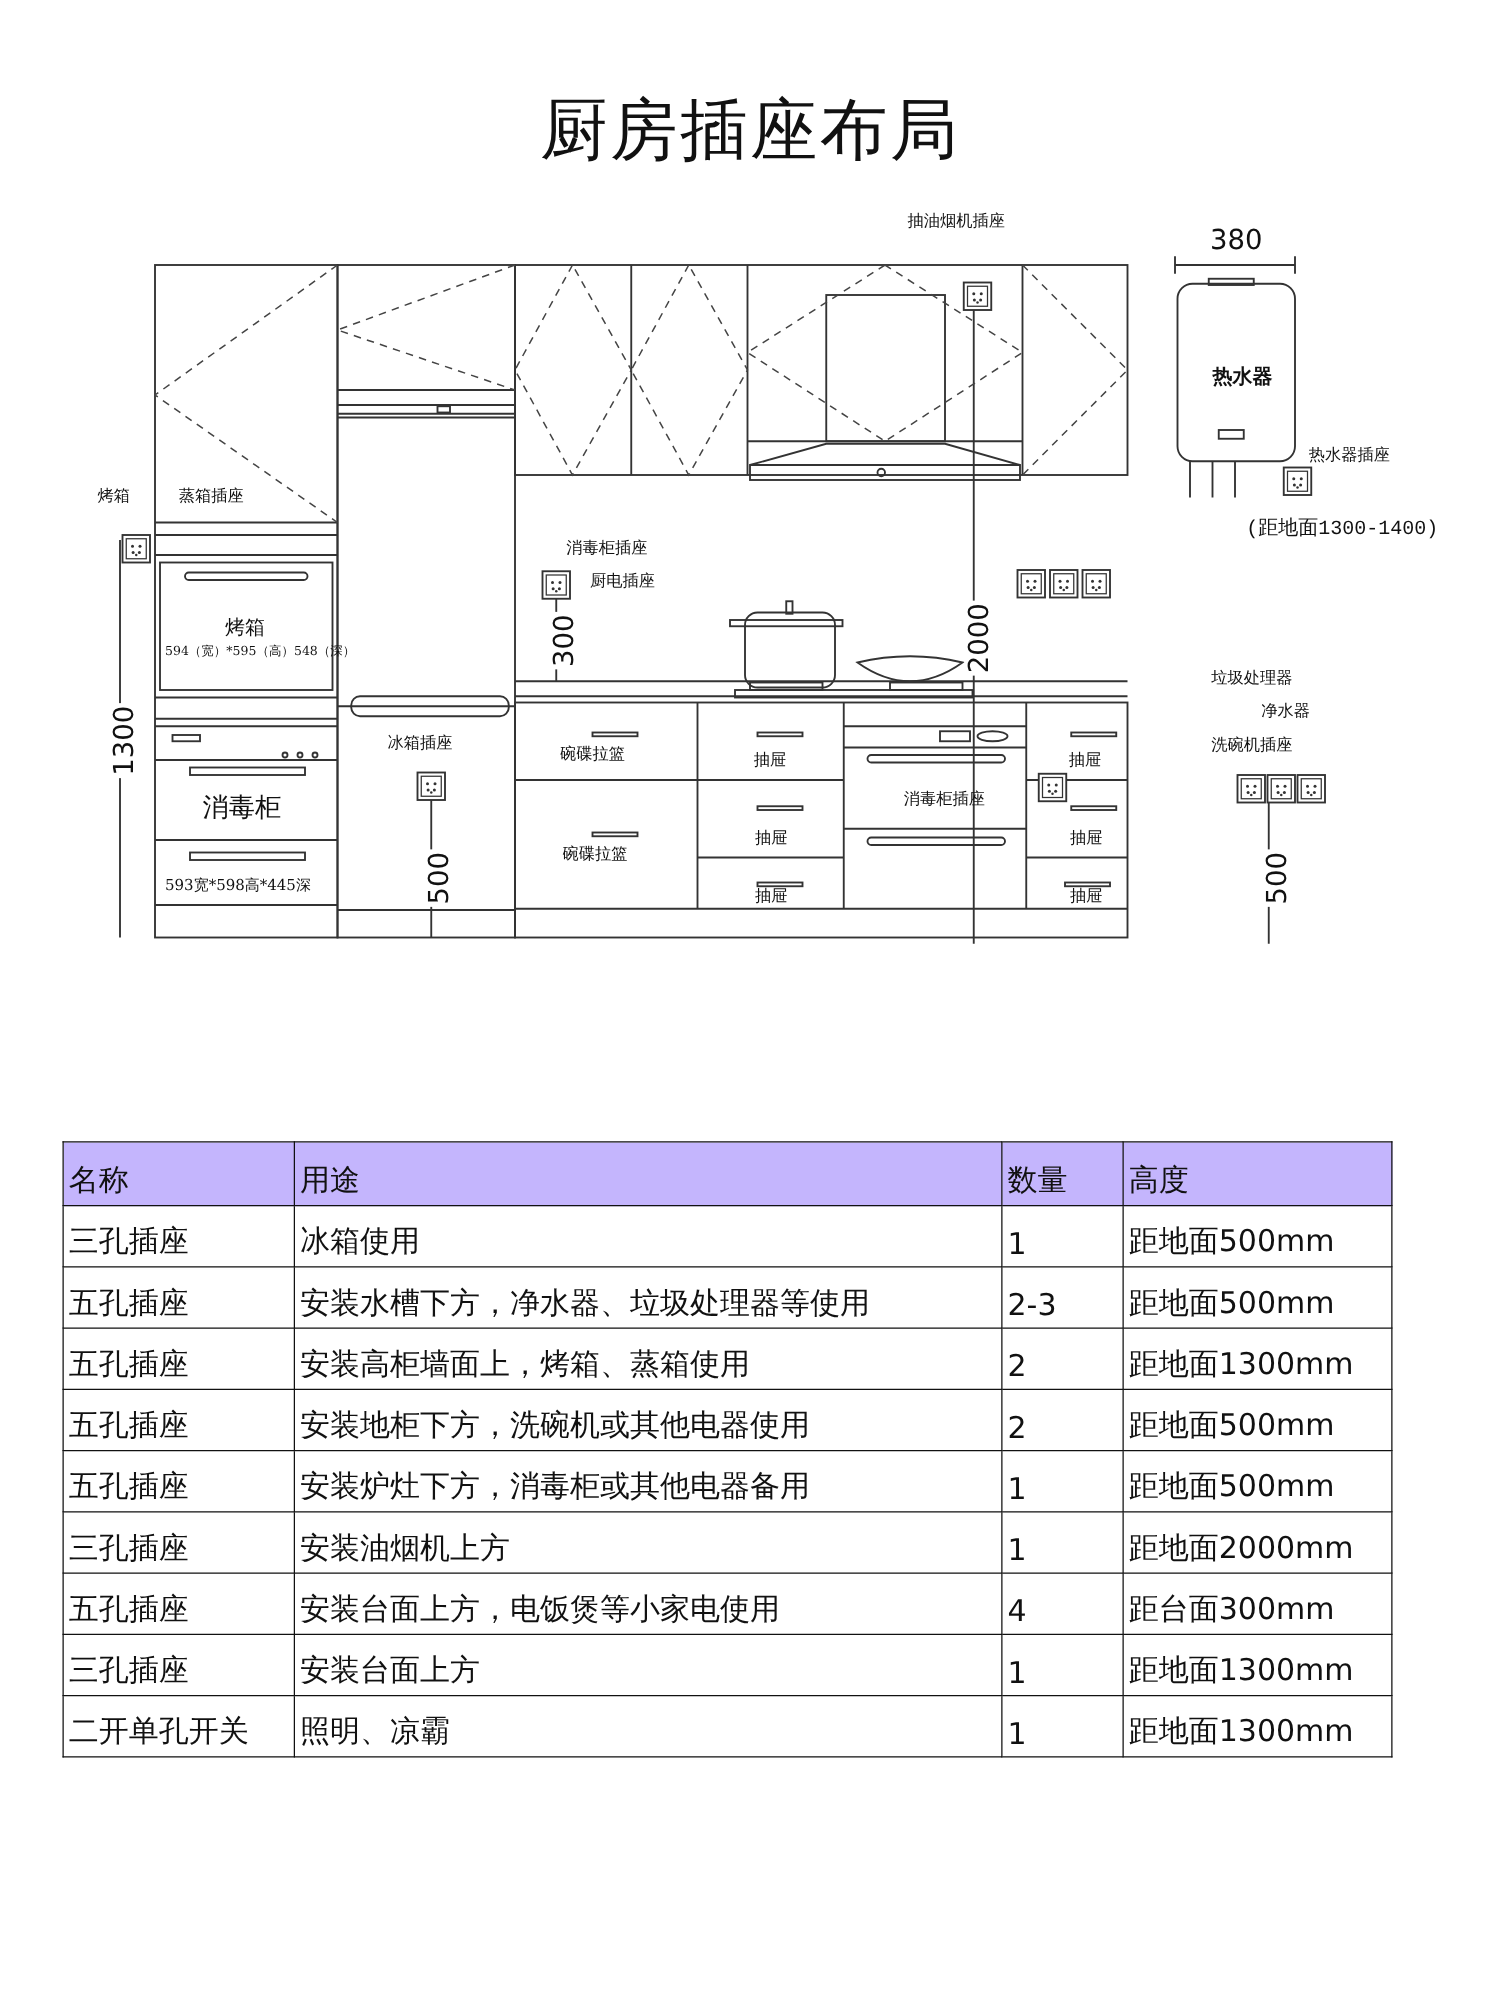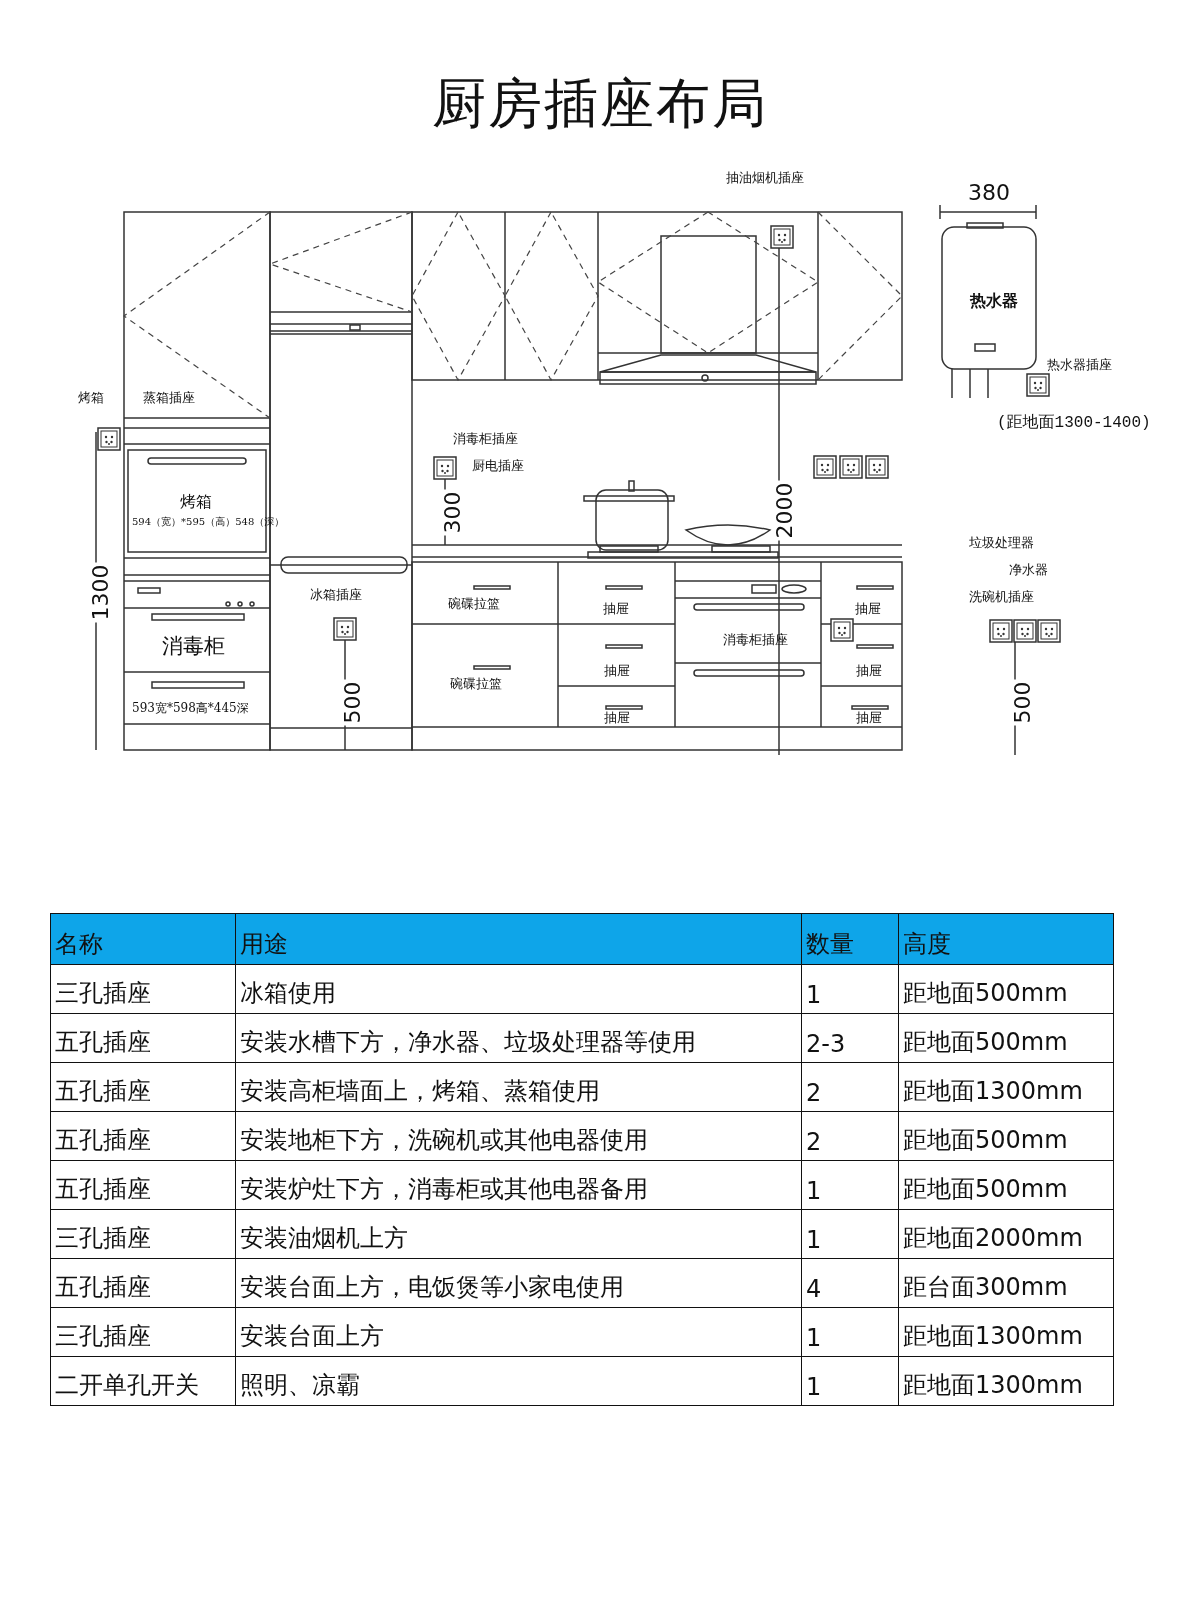--- a/index.html
+++ b/index.html
@@ -6,21 +6,21 @@
   body { width: 1200px; height: 1600px; position: relative; overflow: hidden; font-family: "DejaVu Sans", sans-serif; color: #111; }
   .title { position: absolute; left: 0; top: 68px; width: 1200px; text-align: center; font-size: 54px; letter-spacing: 2px; font-family: "DejaVu Sans", sans-serif; }
   svg.diagram { position: absolute; left: 0; top: 160px; }
   .lbl { position: absolute; font-family: "DejaVu Serif", serif; font-size: 13px; white-space: nowrap; line-height: 1.2; }
   .lbl.small { font-size: 10px; }
   .lbl.med { font-size: 16px; }
   .vert { position: absolute; font-family: "DejaVu Sans", sans-serif; font-size: 22px; transform: rotate(-90deg); transform-origin: center center; white-space: nowrap; background: #fff; padding: 0 2px; }
   .dim-top { position: absolute; font-family: "DejaVu Sans", sans-serif; font-size: 22px; }
   table.socket-table { position: absolute; left: 50px; top: 913px; width: 1064px; border-collapse: collapse; font-family: "DejaVu Sans", sans-serif; }
   table.socket-table th, table.socket-table td { border: 1.5px solid #111; text-align: left; vertical-align: bottom; padding: 0 4px 4px 4px; font-size: 24px; font-weight: normal; height: 44px; }
-  table.socket-table th { background: #0ea5e9; height: 46px; margin-left: 26px; }
+  table.socket-table th { background: #c4b5fd; height: 46px; margin-left: 26px; }
   table.socket-table td.note { font-size: 14px; height: 47px; padding-bottom: 2px; }
   .col1 { width: 176px; } .col2 { width: 557px; } .col3 { width: 88px; }
 </style>
 </head>
 <body>
 
 <div class="title">厨房插座布局</div>
 
 <svg class="diagram" width="1200" height="620" viewBox="0 160 1200 620" xmlns="http://www.w3.org/2000/svg">
   <defs>

